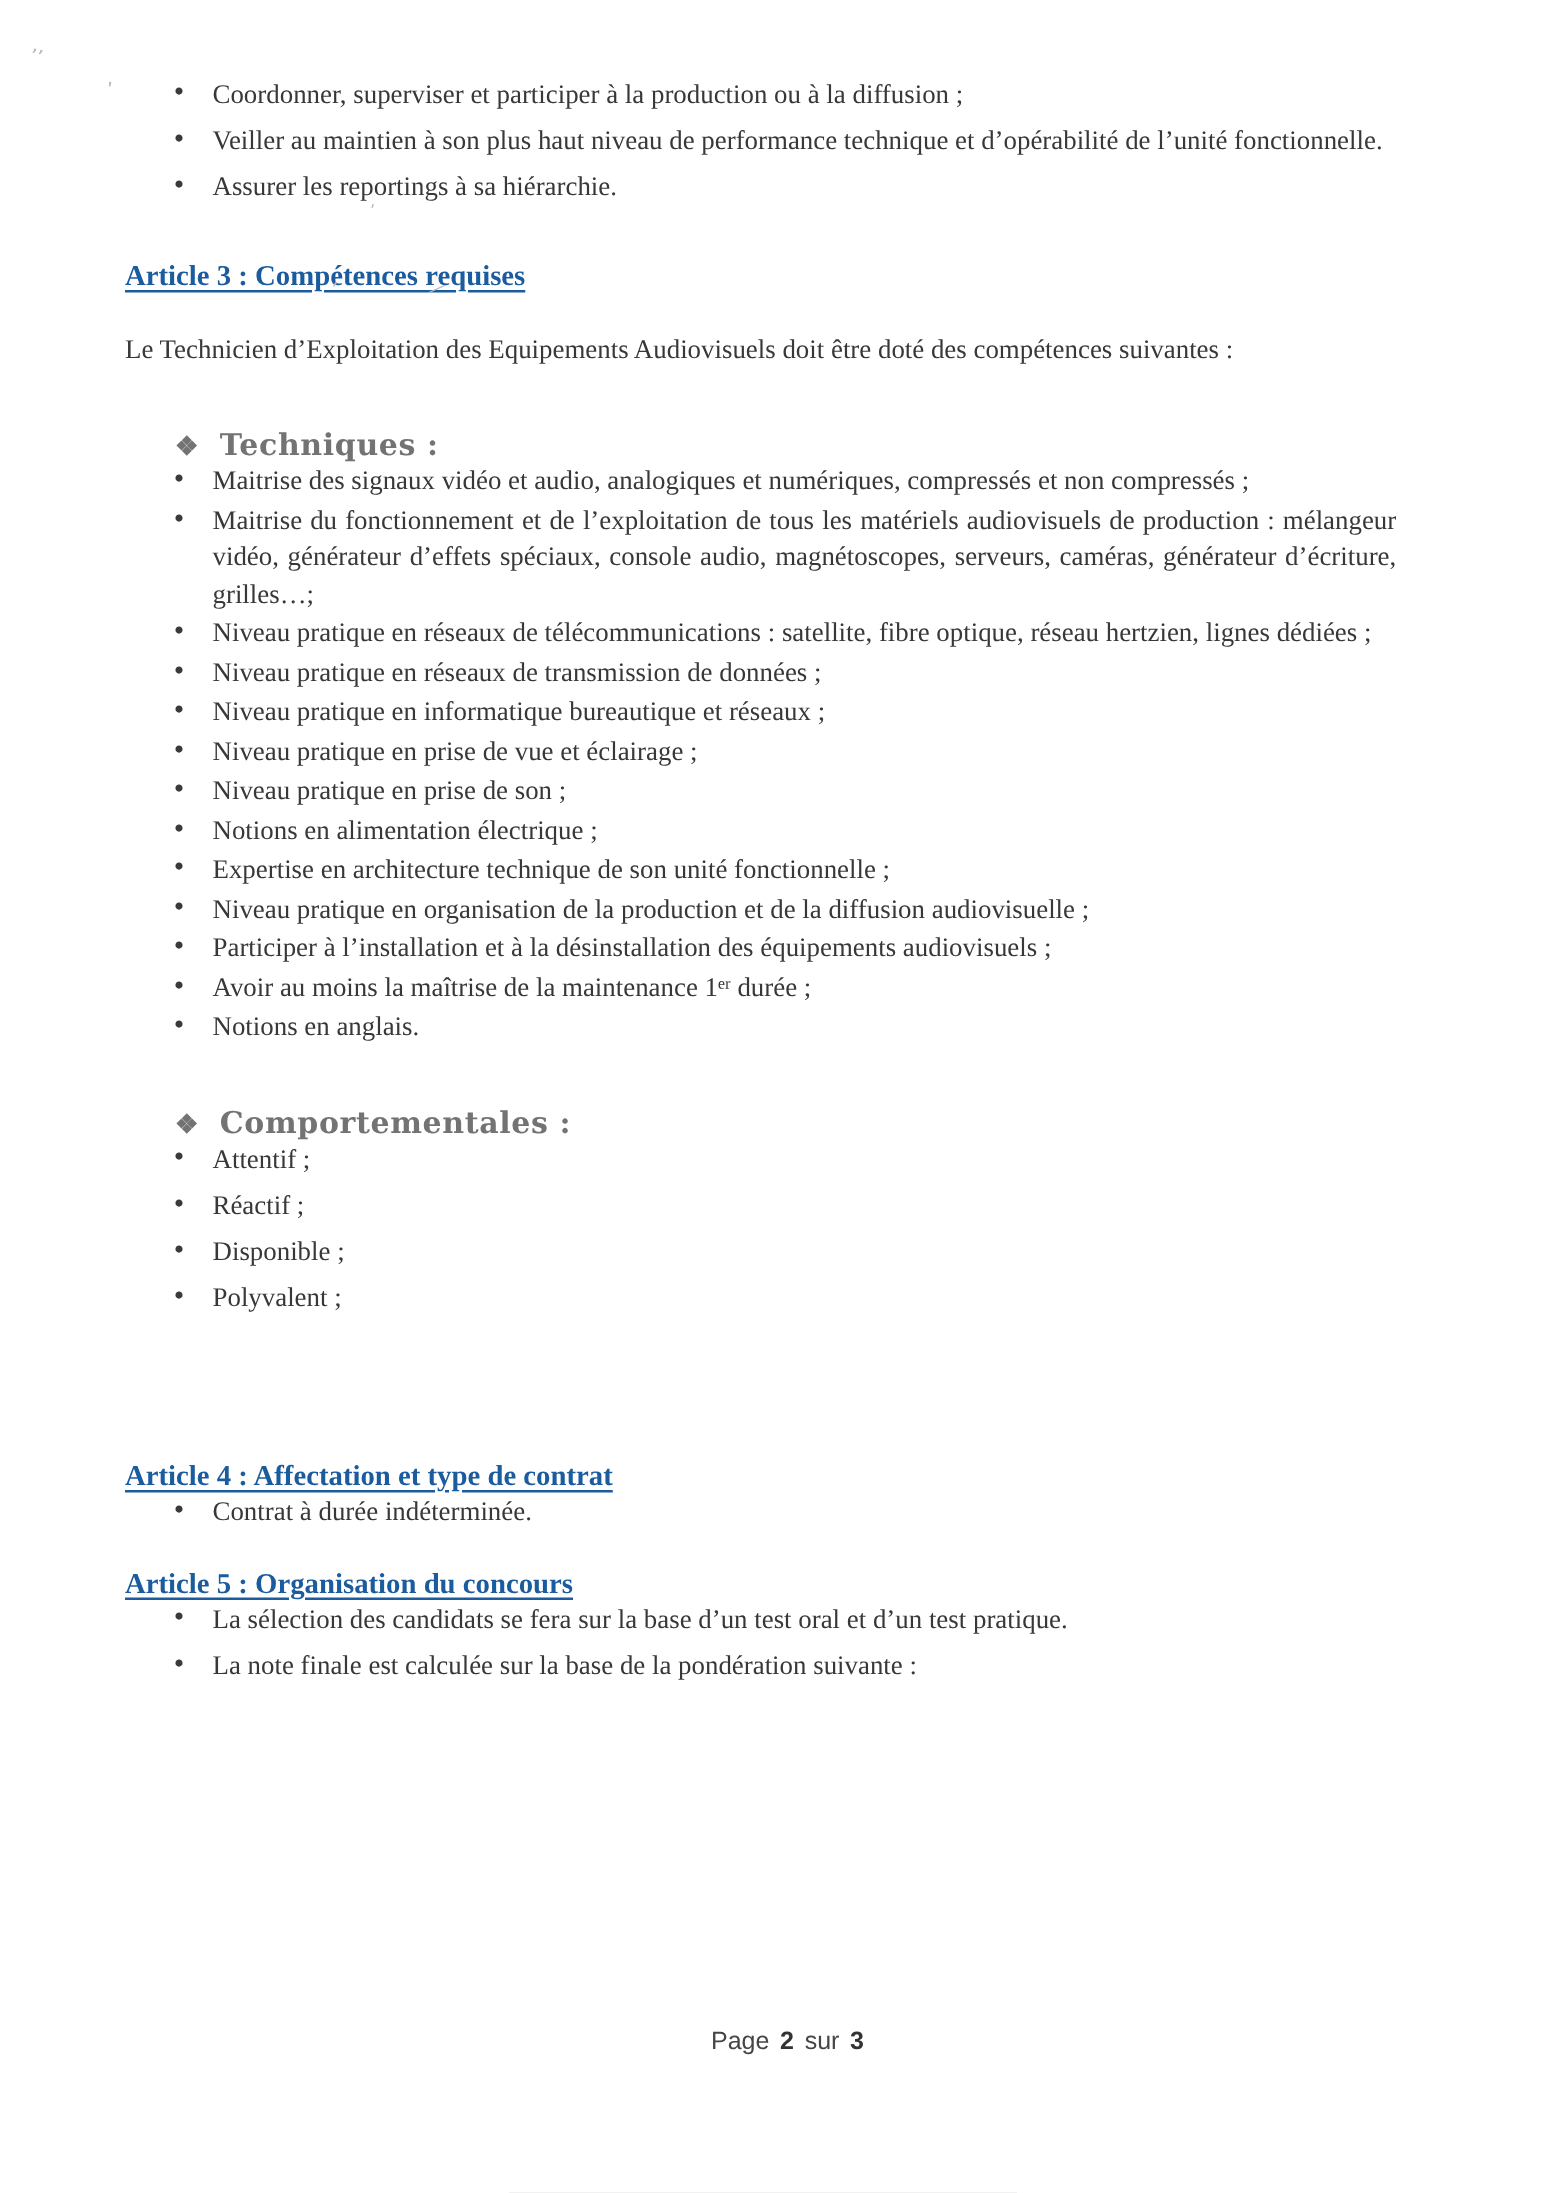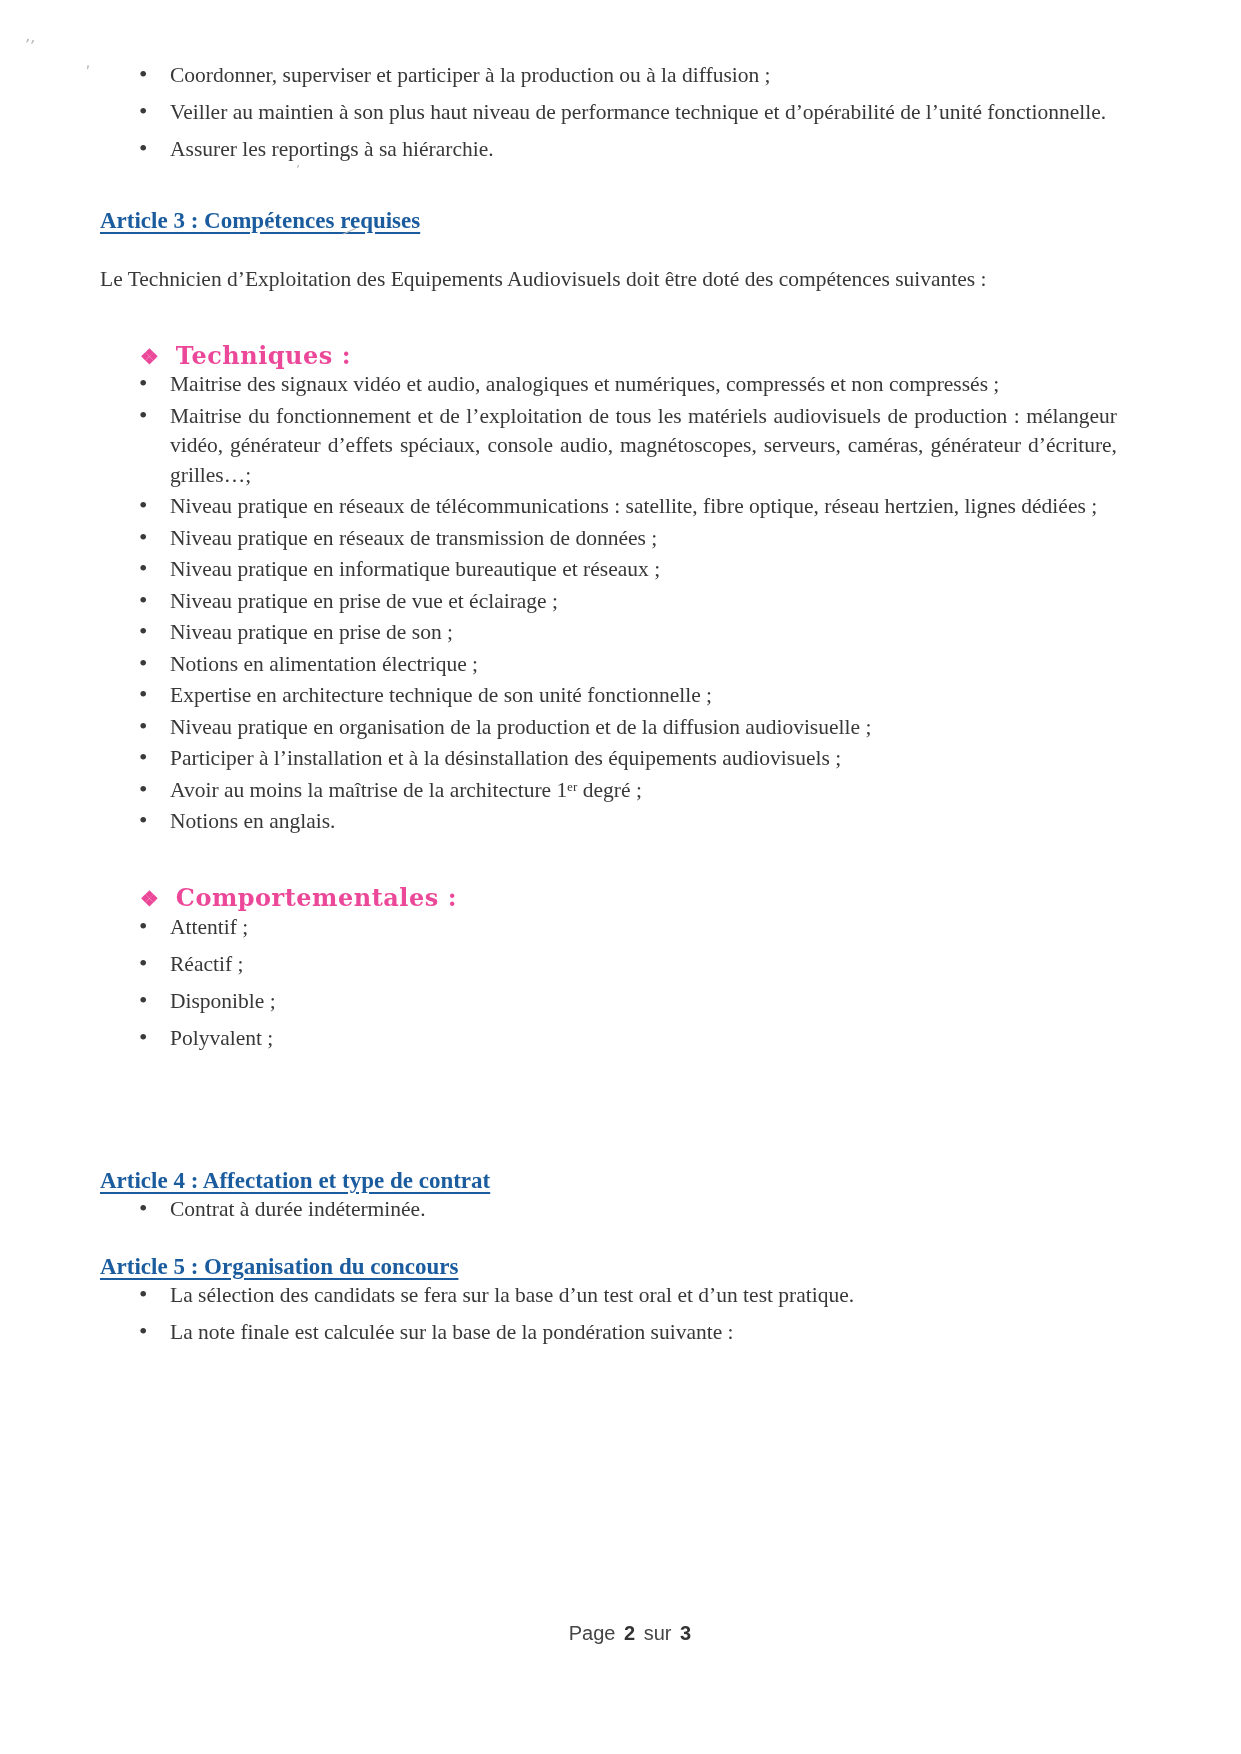--- a/index.html
+++ b/index.html
@@ -60,21 +60,21 @@
     font-size: 21.5px;
     line-height: 31px;
     text-align: justify;
   }
   
   .sub-heading {
     margin: 46px 0 0 40px;
     font-family: "DejaVu Serif", serif;
     font-size: 24px;
     font-weight: bold;
-    color: #ec4899;
+    color: #737373;
     letter-spacing: 0.5px;
   }
   .sub-heading .diamond {
     font-size: 21px;
     margin-right: 17px;
     letter-spacing: 0;
   }
   .list-after-subheading { margin-top: 30px; }
   .list-after-heading { margin-top: 29px; }
   
@@ -154,21 +154,21 @@
         <li><span>Niveau pratique en prise de son ;</span></li>
 
         <li><span>Notions en alimentation électrique ;</span></li>
 
         <li><span>Expertise en architecture technique de son unité fonctionnelle ;</span></li>
 
         <li><span>Niveau pratique en organisation de la production et de la diffusion audiovisuelle ;</span></li>
 
         <li><span>Participer à l’installation et à la désinstallation des équipements audiovisuels ;</span></li>
 
-        <li><span>Avoir au moins la maîtrise de la architecture 1ᵉʳ degré ;</span></li>
+        <li><span>Avoir au moins la maîtrise de la maintenance 1ᵉʳ durée ;</span></li>
 
         <li><span>Notions en anglais.</span></li>
       </ul>
 
     <h3 class="sub-heading">
       <span class="diamond">❖</span><span>Comportementales :</span>
     </h3>
 
     <ul class="doc-list list-after-subheading">
 

